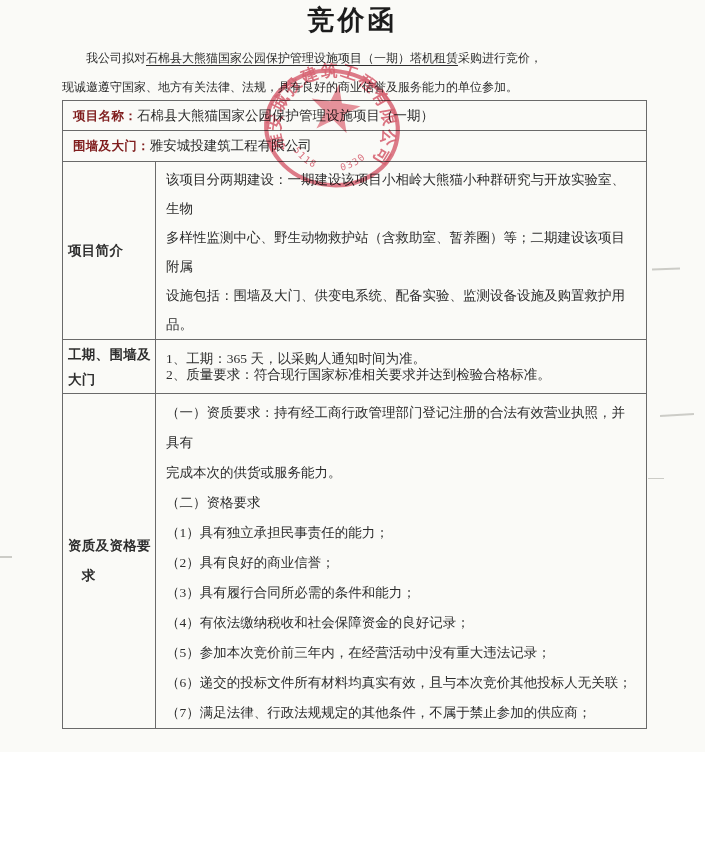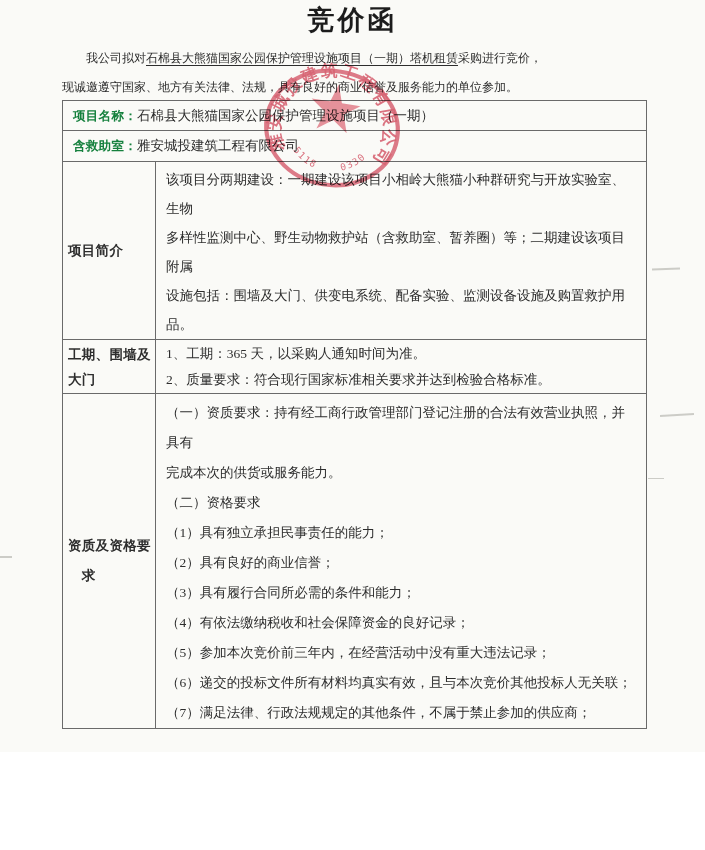--- a/index.html
+++ b/index.html
@@ -27,26 +27,26 @@
   }
   table.bid td{
     border:1px solid #6a6a6a; font-size:13.5px; color:#2d2d2d;
     padding:0 8px 0 10px; vertical-align:middle; overflow:hidden;
   }
   .lblcell{
     font-weight:bold; font-size:12px; letter-spacing:.3px;
     padding:0 3px 0 5px !important; white-space:pre-wrap;
     color:#1f1f1f; line-height:25px;
   }
-  .lbl-inline{ font-weight:bold; font-size:12.5px; letter-spacing:.3px; color:#15803d; }
+  .lbl-inline{ font-weight:bold; font-size:12.5px; letter-spacing:.3px; color:#7f1d1d; }
   .pw{ white-space:pre-wrap; }
   .vtop{ vertical-align:top !important; }
   .r4v{ line-height:29px; padding-top:3px !important; }
   .r5v{ line-height:25px; padding-top:5px !important; }
-  .r6v{ line-height:26px; }
+  .r6v{ line-height:16px; }
   .r7l{ line-height:30px; }
   .r7v{ line-height:30px; padding-top:4px !important; }
   .phone-lbl{ text-align:center; padding:0 2px !important; }
   .stamp{
     position:absolute; left:252px; top:58px; width:160px; height:140px;
     mix-blend-mode:multiply; opacity:.84; pointer-events:none;
   }
   .art{ position:absolute; background:#b3b3ae; opacity:.65; }
 </style>
 </head>
@@ -64,21 +64,21 @@
       <col style="width:93px">
         <col style="width:114px">
         <col style="width:117px">
         <col style="width:260px">
     </colgroup>
     <tbody>
         <tr style="height:30px">
       <td colspan="4"><span class="lbl-inline">项目名称：</span><span>石棉县大熊猫国家公园保护管理设施项目（一期）</span></td>
     </tr>
     <tr style="height:31px">
-      <td colspan="4"><span class="lbl-inline">含救助室：</span><span>雅安城投建筑工程有限公司</span></td>
+      <td colspan="4"><span class="lbl-inline">围墙及大门：</span><span>雅安城投建筑工程有限公司</span></td>
     </tr>
     <tr style="height:95px">
       <td class="lblcell">项目简介</td>
       <td colspan="3" class="pw r4v vtop">该项目分两期建设：一期建设该项目小相岭大熊猫小种群研究与开放实验室、生物
 多样性监测中心、野生动物救护站（含救助室、暂养圈）等；二期建设该项目附属
 设施包括：围墙及大门、供变电系统、配备实验、监测设备设施及购置救护用品。</td>
     </tr>
     <tr style="height:54px">
       <td class="lblcell">工期、围墙及大门</td>
       <td colspan="3" class="pw r6v">1、工期：365 天，以采购人通知时间为准。

